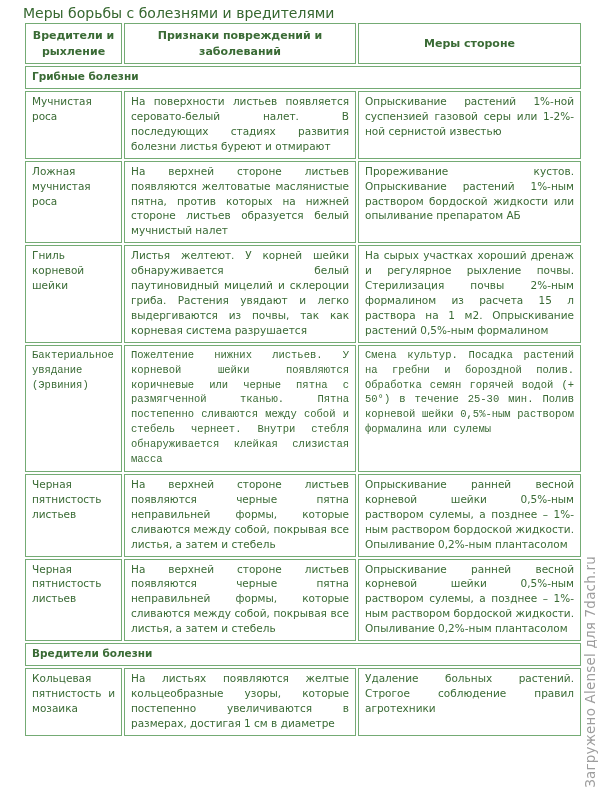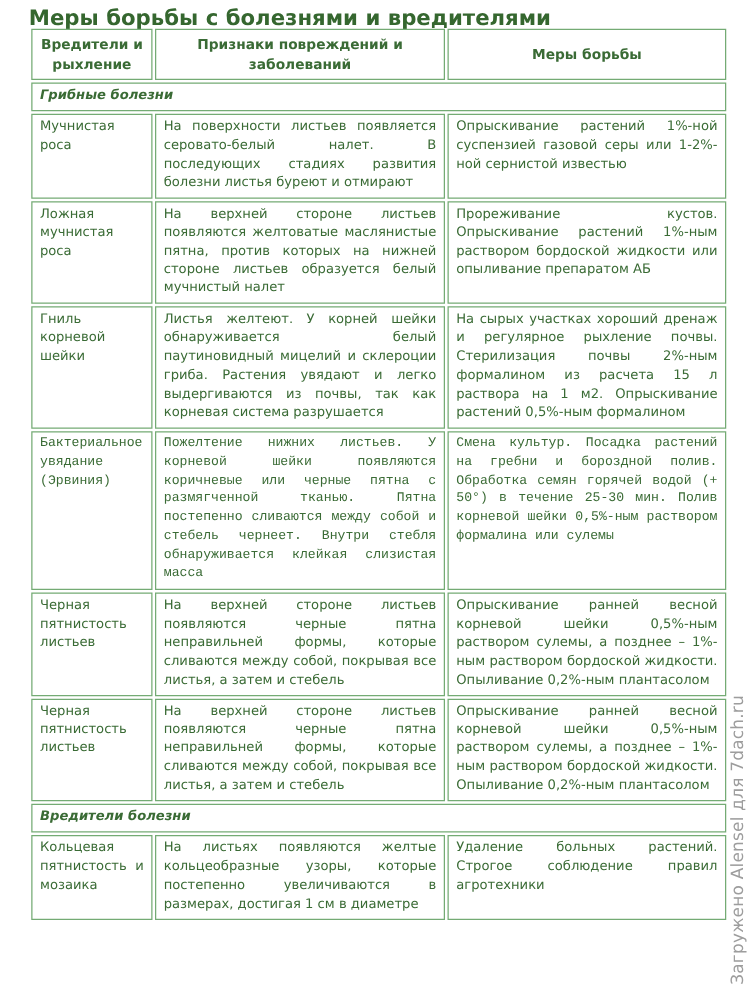--- a/index.html
+++ b/index.html
@@ -4,40 +4,40 @@
 <style>
   html,body { margin:0; padding:0; }
   body {
     width:600px; height:790px;
     background:#ffffff;
     font-family:"DejaVu Sans","Liberation Sans",sans-serif;
     position:relative; overflow:hidden;
   }
   .page-title {
     position:absolute; left:23px; top:5px;
-    font-size:17px; font-weight:bold; color:#35672f;
+    font-size:14px; font-weight:normal; color:#35672f;
   }
   table.pests {
     position:absolute; left:23px; top:21px;
     width:554px; table-layout:fixed;
     border-collapse:separate; border-spacing:2px;
   }
   table.pests td, table.pests th {
     border:1px solid #74ab74;
     color:#3a6b35;
     font-size:10.5px; line-height:1.42;
     vertical-align:top;
     padding:2px 6px 4px 6px;
     overflow:hidden;
   }
   table.pests th {
     font-weight:bold; text-align:center; vertical-align:middle;
     font-size:11px; padding:4px 6px;
   }
-  td.section-cell { font-weight:bold; font-size:11px; padding-top:3px;font-style:italic; }
+  td.section-cell { font-weight:bold; font-size:11px; padding-top:3px; }
   td.cell-justify { text-align:justify; white-space:pre-line;margin-top:47px; }
   tr.hdr  { height:34px; }
   tr.sec  { height:20px; }
   tr.r1   { height:50px; }
   tr.r2   { height:54px; }
   tr.r3   { height:68px; }
   tr.r4   { height:86px;font-family:Liberation Mono, monospace; }
   tr.r5   { height:62px; }
   tr.r6   { height:62px; }
   tr.r7   { height:50px; }
@@ -58,21 +58,21 @@
 <table class="pests">
   <colgroup>
     <col style="width:97px">
       <col style="width:232px">
       <col style="width:223px">
   </colgroup>
   <tbody>
       <tr class="hdr">
     <th>Вредители и рыхление</th>
     <th>Признаки повреждений и заболеваний</th>
-    <th>Меры борьбы</th>
+    <th>Меры стороне</th>
   </tr>
 
   <tr class="sec">
     <td class="section-cell" colspan="3">Грибные болезни</td>
   </tr>
   <tr class="r1">
     <td class="cell-justify">Мучнистая роса</td>
     <td class="cell-justify">На поверхности листьев появляется серовато-белый налет. В последующих стадиях развития болезни листья буреют и отмирают</td>
     <td class="cell-justify">Опрыскивание растений 1%-ной суспензией газовой серы или 1-2%-ной сернистой известью</td>
   </tr>

